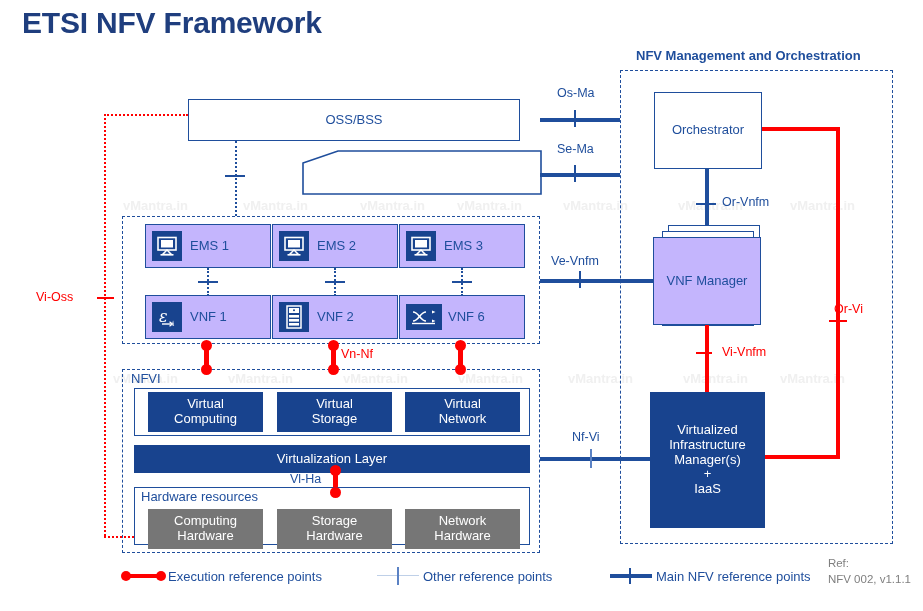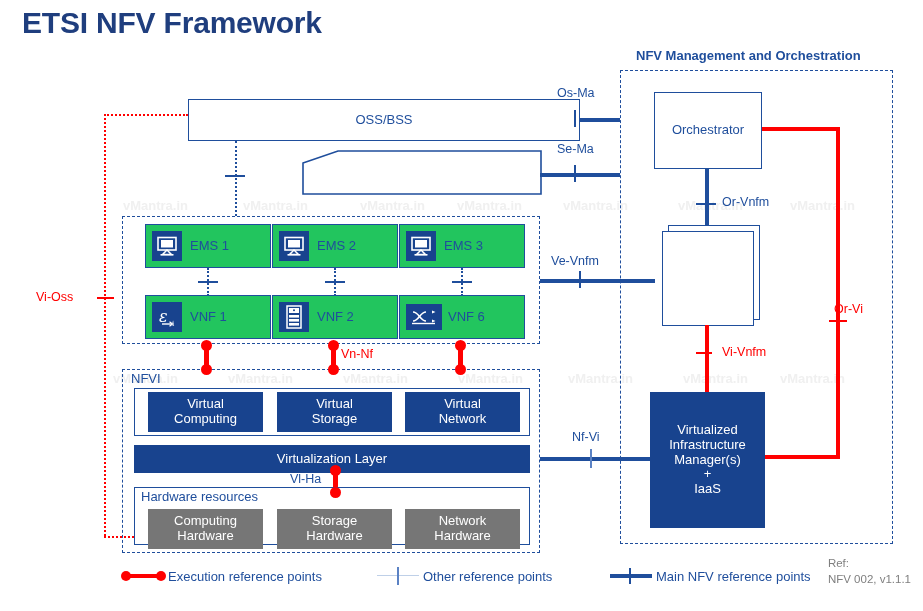--- a/index.html
+++ b/index.html
@@ -41,21 +41,21 @@
     line-height:1.15;
     z-index:5;
   }
   .box-white{
     background:#ffffff;
     border:1.6px solid #1F4E9C;
     color:#1F4E9C;
     font-size:13px;
   }
   .box-lblue{
-    background:#22c55e;
+    background:#c4b5fd;
     border:1.6px solid #1F4E9C;
     color:#1F4E9C;
     font-size:13px;
   }
   .box-dblue{
     background:#18438E;
     border:none;
     color:#ffffff;
     font-size:13px;
   }
@@ -174,21 +174,21 @@
 
   <div class="abs ln-dotted-red-h" style="left:104px;top:114px;width:84px;"></div>
 
   <div class="abs ln-dotted-red-v" style="left:104px;top:114px;height:422px;"></div>
 
   <div class="abs ln-dotted-red-h" style="left:104px;top:536px;width:38px;"></div>
 
   <div class="abs tick-red-h" style="left:97px;top:297px;width:17px;"></div>
   <div class="abs lbl lbl-red" style="left:36px;top:290px;text-align:center;">Vi-Oss</div>
 
-  <div class="abs box box-white" style="left:188px;top:99px;width:392px;height:42px;">
+  <div class="abs box box-white" style="left:188px;top:99px;width:332px;height:42px;">
     <span>OSS/BSS</span>
   </div>
 
   <div class="abs ln ln-main" style="left:540px;top:118px;width:80px;height:3.5px;"></div>
   <div class="abs tick-main" style="left:574px;top:110px;"></div>
   <div class="abs lbl lbl-blue" style="left:557px;top:86px;">Os-Ma</div>
 
   <svg class="abs" style="left:302px;top:150px;" width="240" height="45">
     <polygon points="1,13 36,1 239,1 239,44 1,44" fill="#ffffff" stroke="#1F4E9C" stroke-width="1.6"></polygon>
   </svg>
@@ -346,20 +346,23 @@
   <div class="abs box box-white" style="left:654px;top:92px;width:108px;height:77px;">
     <span>Orchestrator</span>
   </div>
 
   <div class="abs ln ln-main" style="left:705px;top:169px;width:4px;height:87px;"></div>
   <div class="abs tick-main-h" style="left:696px;top:203px;"></div>
   <div class="abs lbl lbl-blue" style="left:722px;top:195px;text-align:right;">Or-Vnfm</div>
 
   <div class="abs" style="left:668px;top:225px;width:92px;height:95px;background:#ffffff;border:1.6px solid #1F4E9C;box-sizing:border-box;z-index:4;"></div>
   <div class="abs" style="left:662px;top:231px;width:92px;height:95px;background:#ffffff;border:1.6px solid #1F4E9C;box-sizing:border-box;z-index:4;"></div>
+  <div class="abs box box-lblue" style="left:653px;top:237px;width:108px;height:88px;z-index:6;">
+    <span>VNF Manager</span>
+  </div>
 
   <div class="abs ln ln-red" style="left:705px;top:325px;width:4px;height:68px;z-index:5;"></div>
   <div class="abs tick-red-h" style="left:696px;top:352px;"></div>
   <div class="abs lbl lbl-red" style="left:722px;top:345px;">Vi-Vnfm</div>
 
   <div class="abs box box-dblue" style="left:650px;top:392px;width:115px;height:136px;flex-direction:column;">
     <span>Virtualized</span>
     <span>Infrastructure</span>
     <span>Manager(s)</span>
     <span>+</span>

